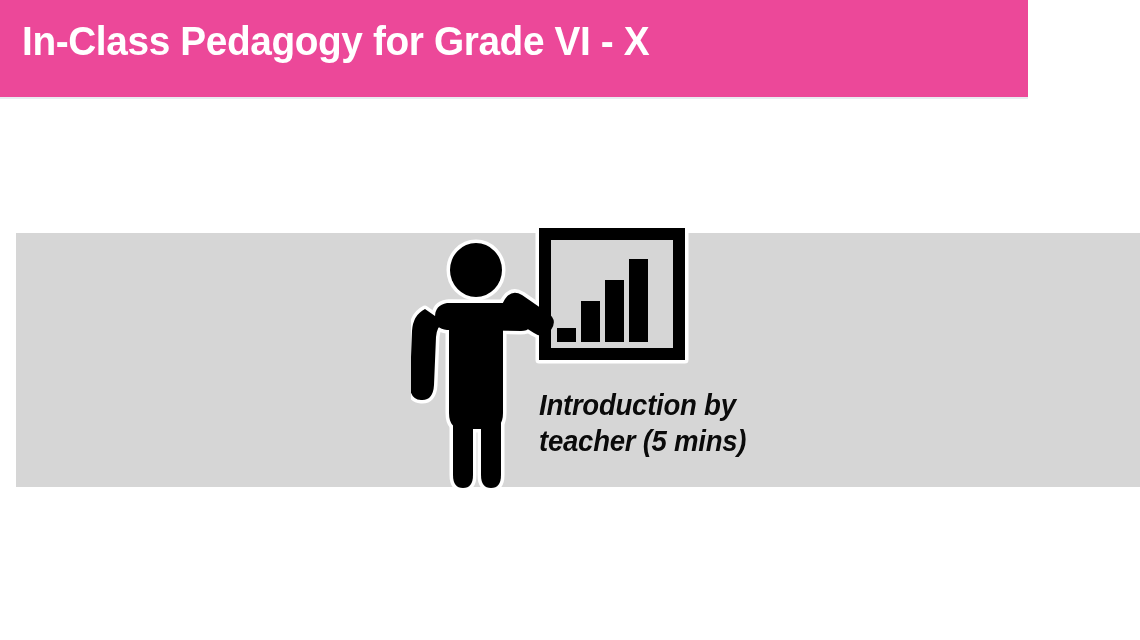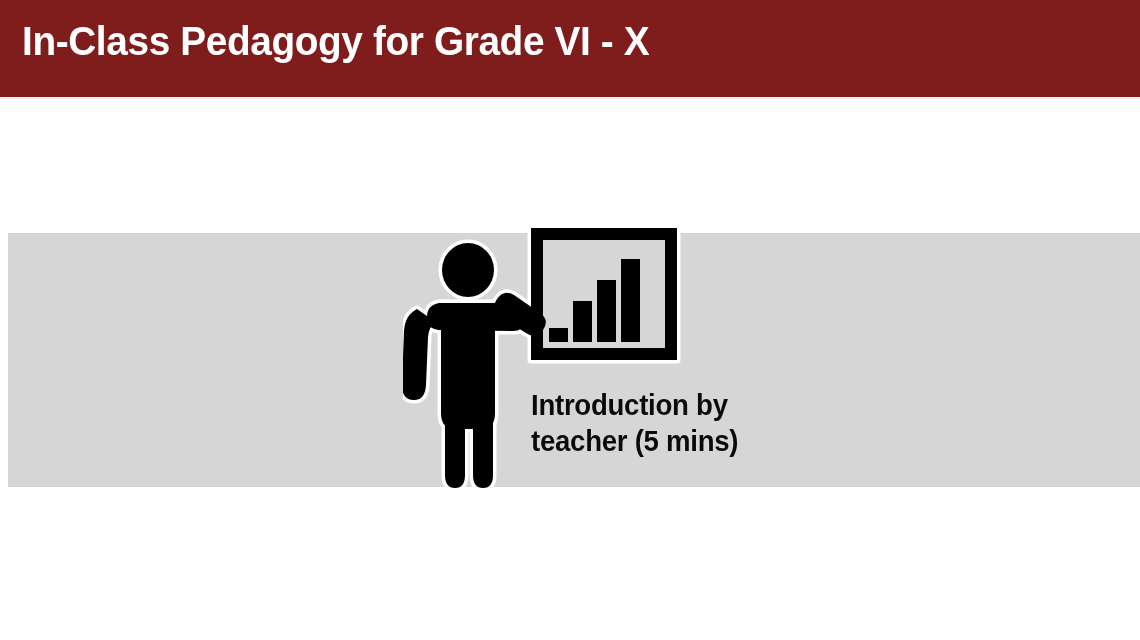--- a/index.html
+++ b/index.html
@@ -13,23 +13,23 @@
     font-family: "Liberation Sans", sans-serif;
     overflow: hidden;
     position: relative;
   }
 
   
   #header-bar {
     position: absolute;
     left: 0;
     top: 0;
-    width: 1140px;
+    width: 1028px;
     height: 99px;
-    background: #7f1d1d;
+    background: #ec4899;
     box-sizing: border-box;
   }
   #header-bar::after {
     content: "";
     position: absolute;
     left: 0;
     right: 0;
     bottom: 0;
     height: 2px;
     background: #e9ecf1;
@@ -45,25 +45,26 @@
     letter-spacing: -0.4px;
     line-height: 50px;
     white-space: nowrap;
     transform: scaleX(0.97);
     transform-origin: left center;
   }
 
   
   #slide-body {
     position: absolute;
-    left: 8px;
+    left: 16px;
     top: 99px;
     width: 932px;
     height: 541px;
     background: #ffffff;
+    font-style: italic;
   }
 
   
   #content-band {
     position: absolute;
     left: 0;
     top: 134px;          
     width: 1140px;
     height: 254px;       
     background: #d6d6d6;

